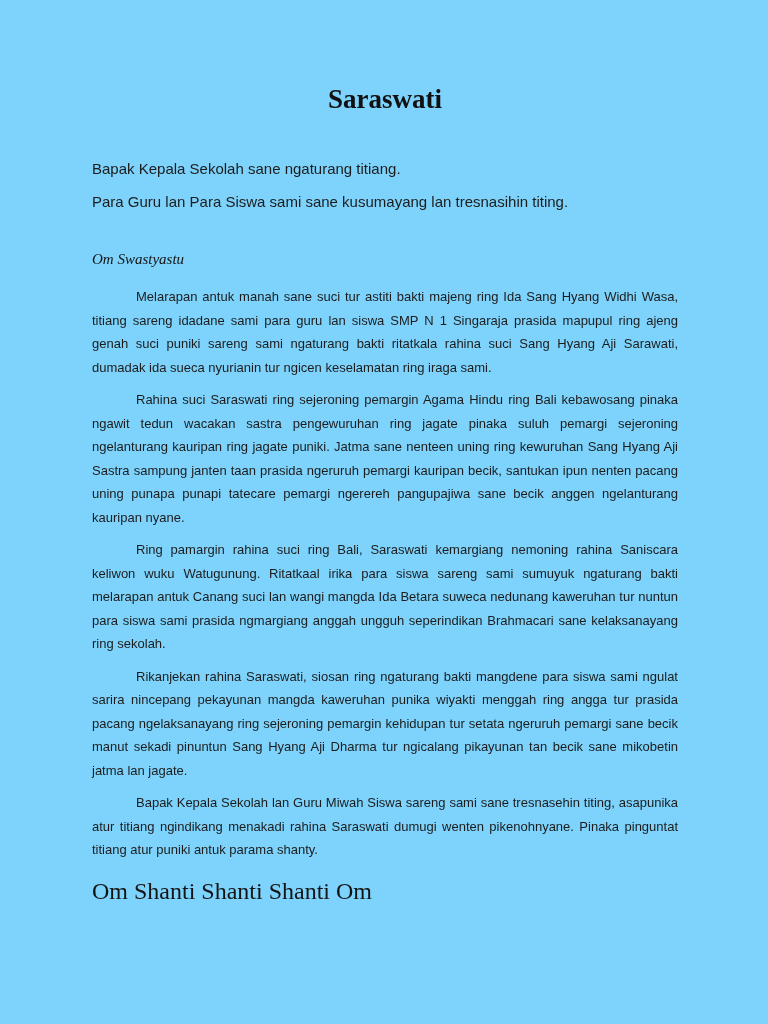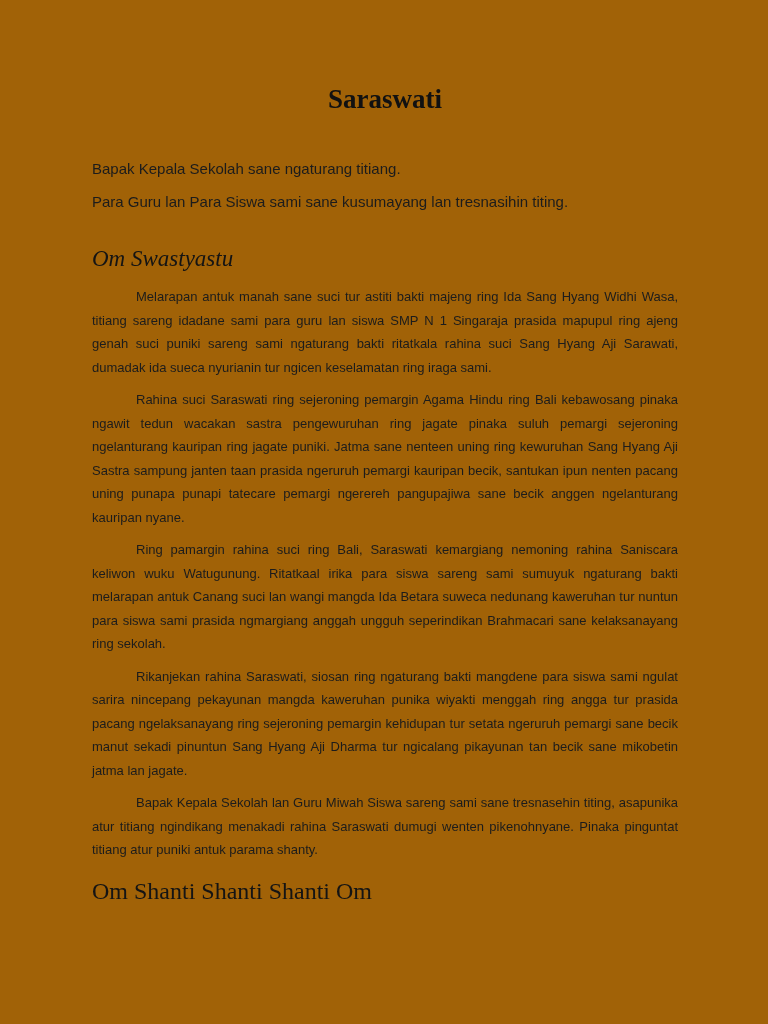--- a/index.html
+++ b/index.html
@@ -11,21 +11,21 @@
     width: 768px;
     height: 1024px;
     overflow: hidden;
     font-family: "Liberation Sans", sans-serif;
     color: #1c1c1c;
   }
   .page {
     box-sizing: border-box;
     width: 768px;
     height: 1024px;
-    background: #a16207;
+    background: #7dd3fc;
     padding: 84px 90px 30px 92px;
   }
   .doc-title {
     font-family: "Liberation Serif", serif;
     font-weight: 700;
     font-size: 27px;
     line-height: 30px;
     text-align: center;
     margin: 0 0 46px 0;
     color: #111111;
@@ -39,21 +39,21 @@
   .greeting:last-of-type {
     margin-bottom: 4px;
   }
   .greeting-block {
     margin-bottom: 34px;
   }
   .opening-heading {
     font-family: "Liberation Serif", serif;
     font-style: italic;
     font-weight: 400;
-    font-size: 23px;
+    font-size: 15px;
     line-height: 28px;
     margin: 0 0 12px 0;
     color: #141414;
   }
   .body-paragraph {
     font-size: 13px;
     line-height: 23.5px;
     text-align: justify;
     text-indent: 44px;
     margin: 0 0 9px 0;

